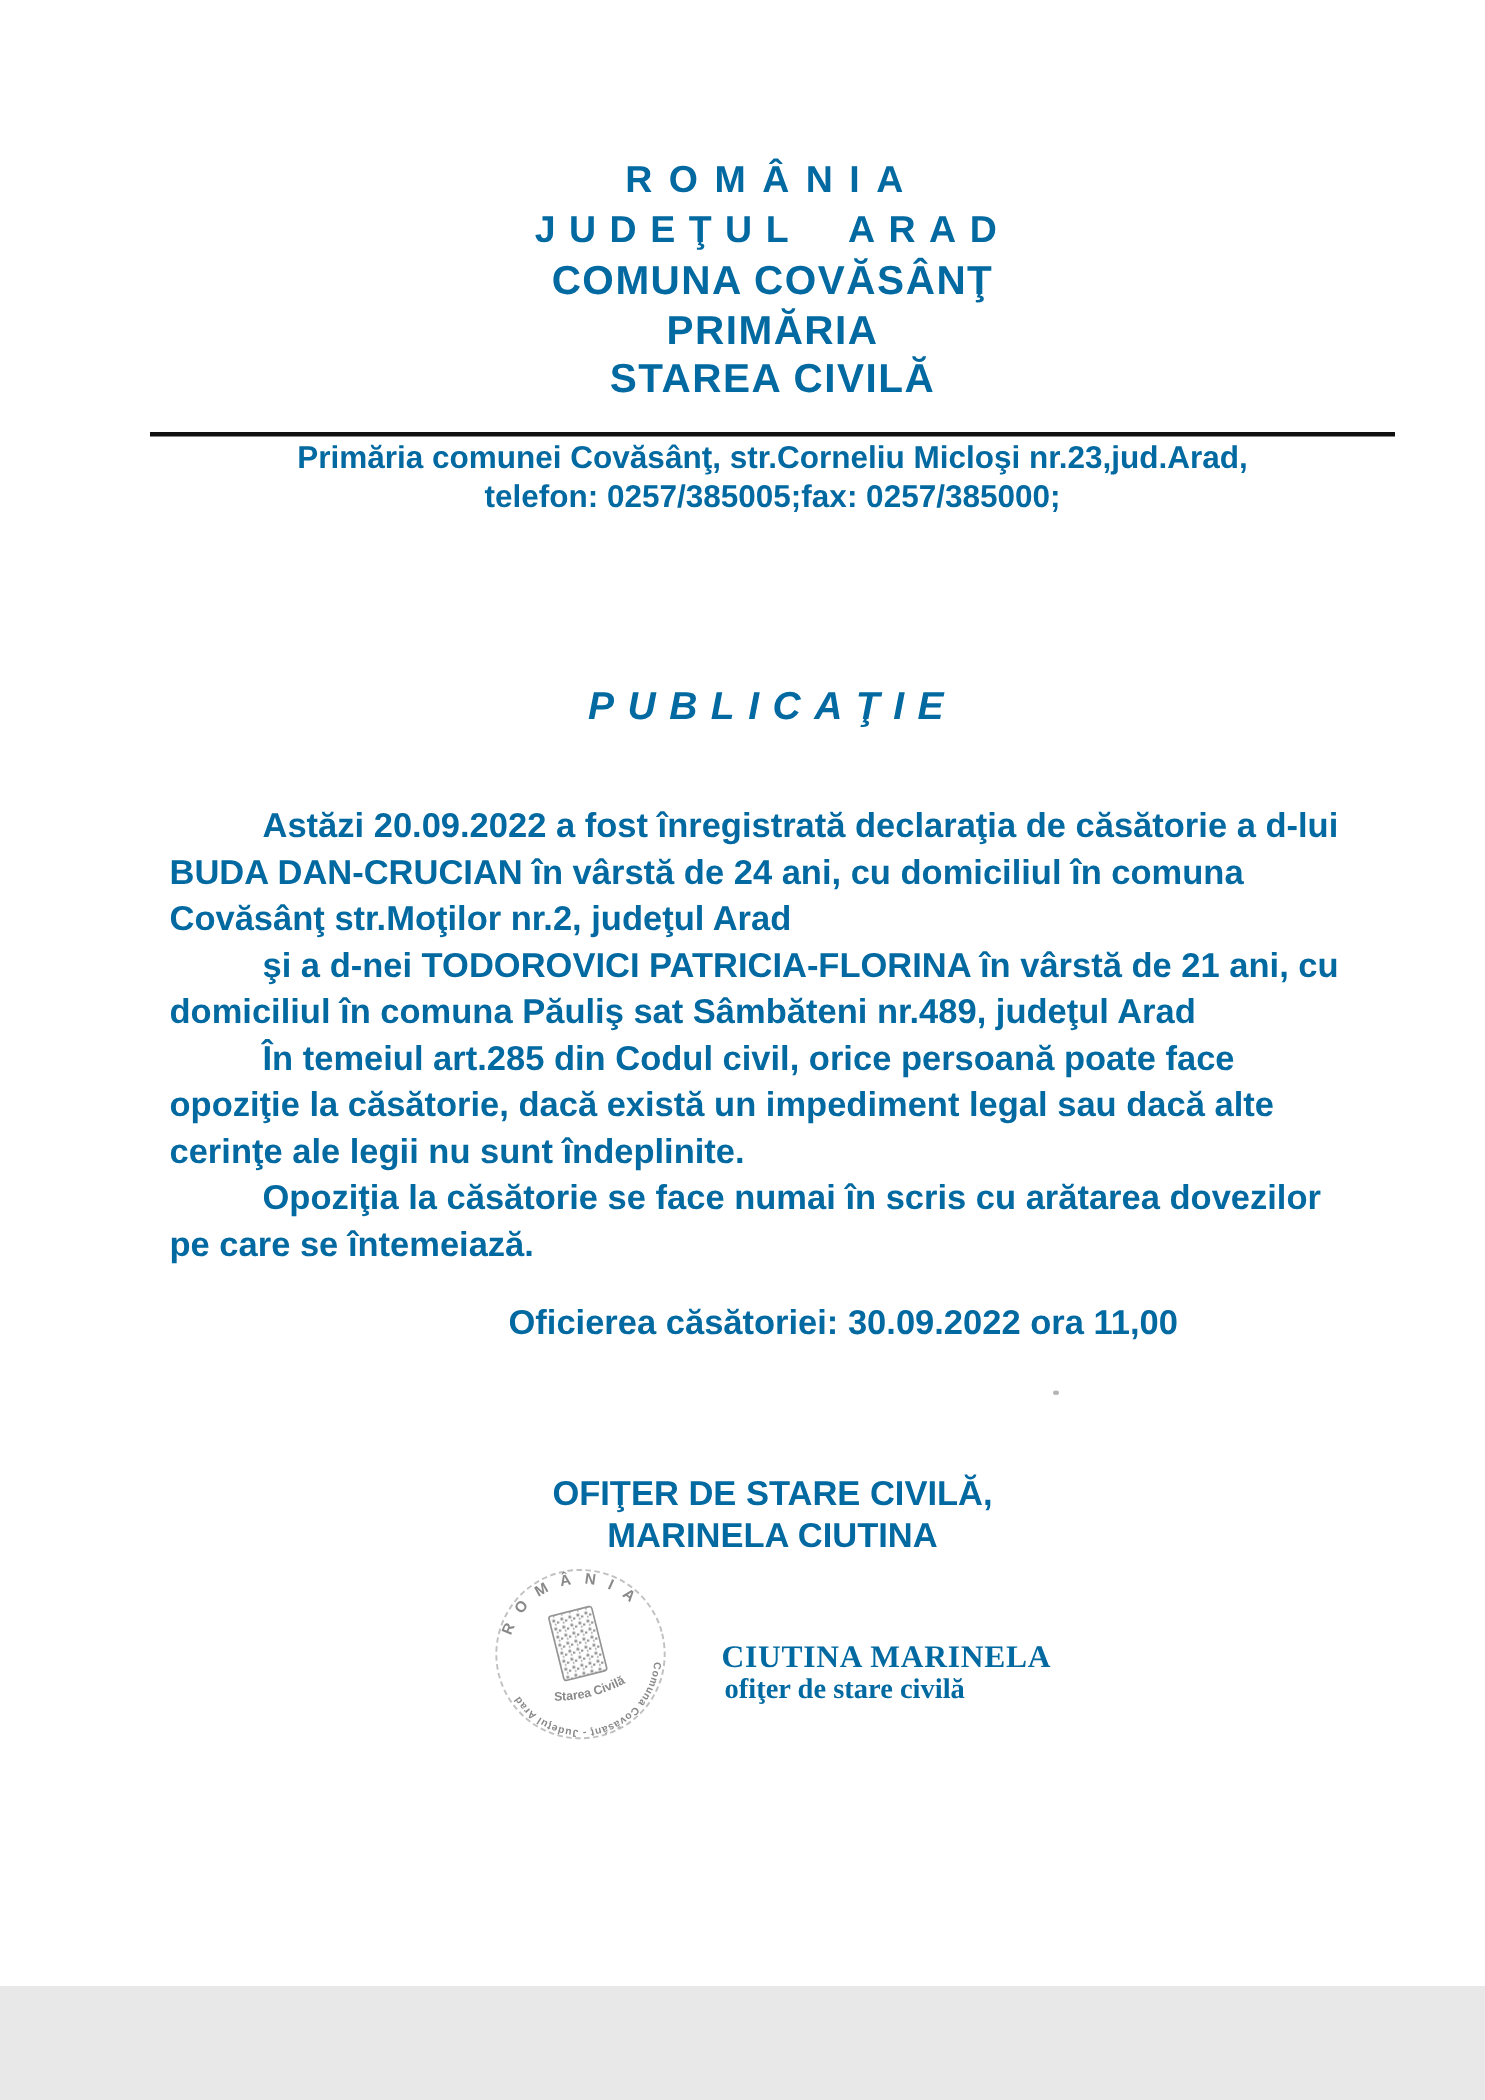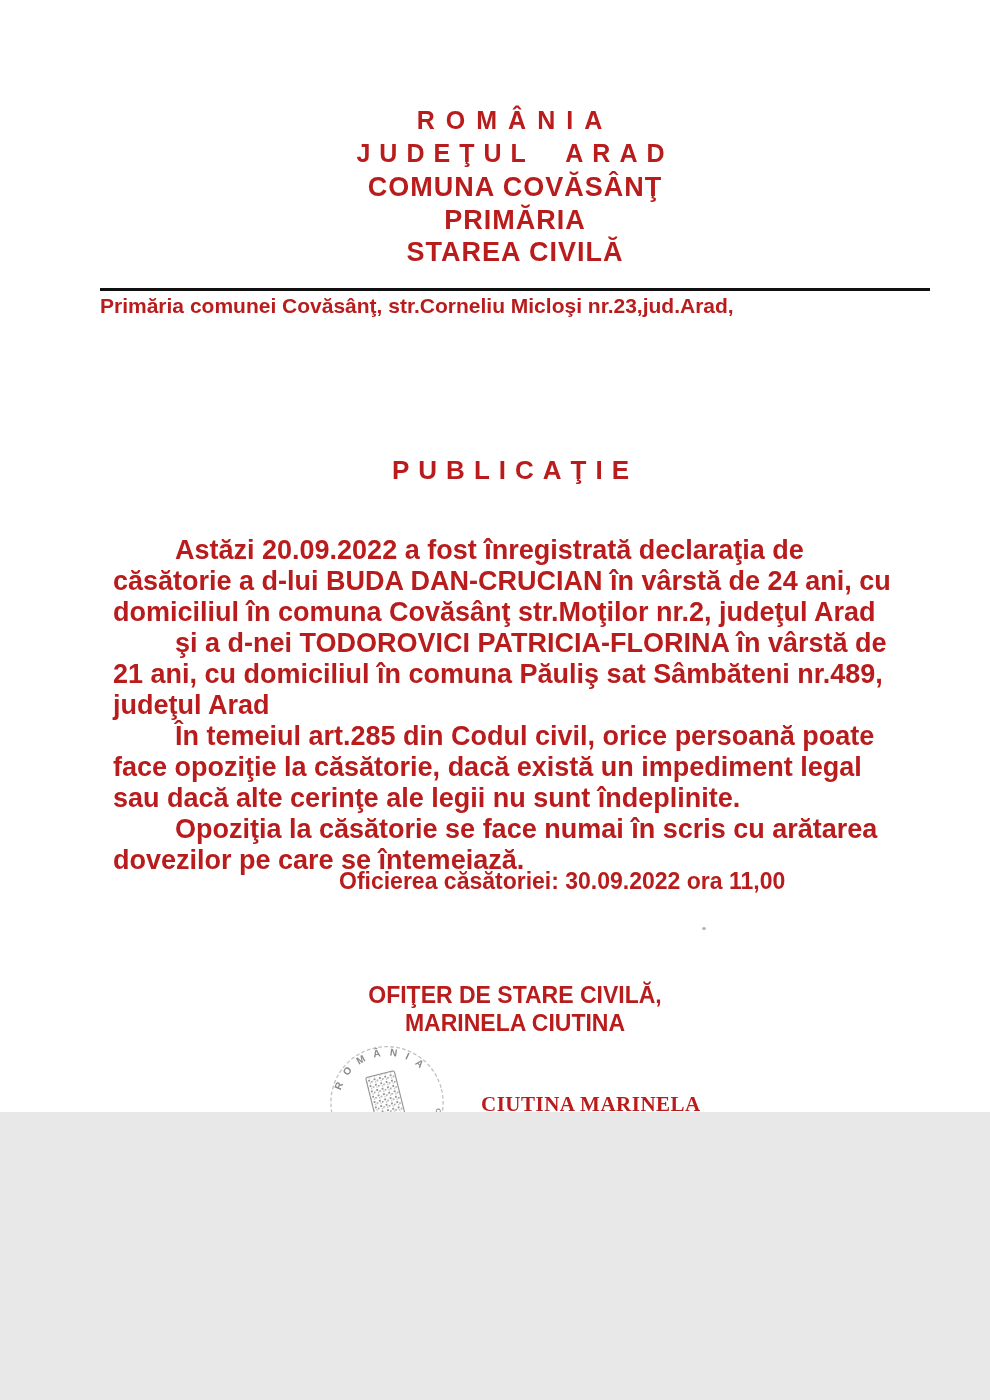--- a/index.html
+++ b/index.html
@@ -1,43 +1,43 @@
 <!DOCTYPE html>
 <html><head>
 <meta charset="utf-8">
 <style>
   html,body{margin:0;padding:0;background:#e8e8e8;}
   .page{
     position:relative;
-    width:990px;height:1112px;
+    width:990px;height:1324px;
     margin:0 auto;
     background:#ffffff;
     overflow:hidden;
     font-family:"Liberation Sans",sans-serif;
     font-weight:bold;
-    color:#b91c1c;
+    color:#0369a1;
     -webkit-font-smoothing:antialiased;
   }
   
   .hdr-line{position:absolute;left:100px;width:830px;text-align:center;white-space:nowrap;}
   .hdr-country{top:106px;font-size:25px;letter-spacing:11px;}
   .hdr-county{top:139px;font-size:25px;letter-spacing:9px;word-spacing:16px;}
   .hdr-commune{top:172px;font-size:27px;letter-spacing:1px;}
   .hdr-office{top:205px;font-size:27px;letter-spacing:1px;}
   .hdr-dept{top:237px;font-size:27px;letter-spacing:1px;}
   .rule{position:absolute;left:100px;top:288px;width:830px;height:3px;background:#101010;}
   
-  .contact-line{position:absolute;left:100px;width:830px;white-space:nowrap;}
+  .contact-line{position:absolute;left:100px;width:830px;text-align:center;white-space:nowrap;}
   .contact-1{top:294px;font-size:21px;}
   .contact-2{top:320px;font-size:21px;}
   .contact-3{top:346px;font-size:19px;}
   .regnr{position:absolute;left:116px;top:383px;font-size:23px;letter-spacing:0.5px;}
-  .doc-title{position:absolute;left:100px;top:455px;width:830px;text-align:center;font-size:26px;letter-spacing:9px;}
+  .doc-title{position:absolute;left:100px;top:455px;width:830px;text-align:center;font-size:26px;letter-spacing:9px;font-style:italic;}
   
-  .body-text{position:absolute;left:113px;top:535px;width:800px;font-size:27px;line-height:31px;}
+  .body-text{position:absolute;left:113px;top:535px;width:800px;font-size:23px;line-height:31px;}
   .body-text p{margin:0;text-indent:62px;}
   .ceremony{position:absolute;left:339px;top:868px;font-size:23px;white-space:nowrap;}
   
   .officer-line{position:absolute;left:100px;width:830px;text-align:center;white-space:nowrap;font-size:23px;}
   .officer-title{top:982px;}
   .officer-name{top:1010px;}
   
   .stamp{position:absolute;left:318px;top:1031px;width:138px;height:138px;opacity:0.82;}
   
   .sig-name{position:absolute;left:481px;top:1092px;font-family:"Liberation Serif",serif;font-size:21px;font-weight:700;letter-spacing:0.5px;white-space:nowrap;}
@@ -57,20 +57,21 @@
 
   <div class="hdr-line hdr-country">ROMÂNIA</div>
   <div class="hdr-line hdr-county">JUDEŢUL ARAD</div>
   <div class="hdr-line hdr-commune">COMUNA COVĂSÂNŢ</div>
   <div class="hdr-line hdr-office">PRIMĂRIA</div>
   <div class="hdr-line hdr-dept">STAREA CIVILĂ</div>
 
   <div class="rule"></div>
 
   <div class="contact-line contact-1">Primăria comunei Covăsânţ, str.Corneliu Micloşi nr.23,jud.Arad,</div>
+  <div class="contact-line contact-2">telefon: 0257/385005;fax: 0257/385000;</div>
 
 
   <div class="doc-title">PUBLICAŢIE</div>
 
   <div class="body-text">
     <p>Astăzi 20.09.2022  a fost înregistrată declaraţia de căsătorie a d-lui BUDA DAN-CRUCIAN în vârstă de 24 ani, cu domiciliul în comuna Covăsânţ str.Moţilor nr.2, judeţul Arad</p>
     <p>şi a d-nei TODOROVICI PATRICIA-FLORINA în vârstă de 21 ani, cu domiciliul în comuna Păuliş sat Sâmbăteni nr.489, judeţul Arad</p>
     <p>În temeiul art.285 din Codul civil, orice persoană poate face opoziţie la căsătorie, dacă există un impediment legal sau dacă alte cerinţe ale legii nu sunt îndeplinite.</p>
     <p>Opoziţia la căsătorie se face numai în scris cu arătarea dovezilor pe care se întemeiază.</p>
   </div>

